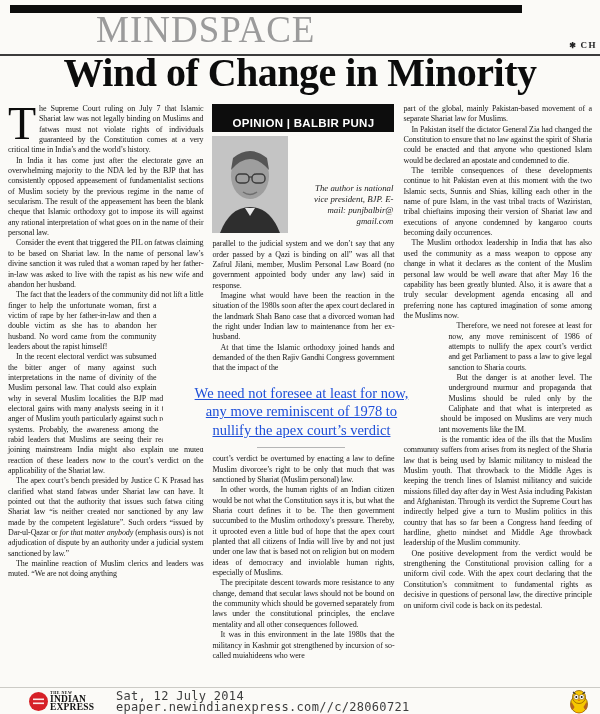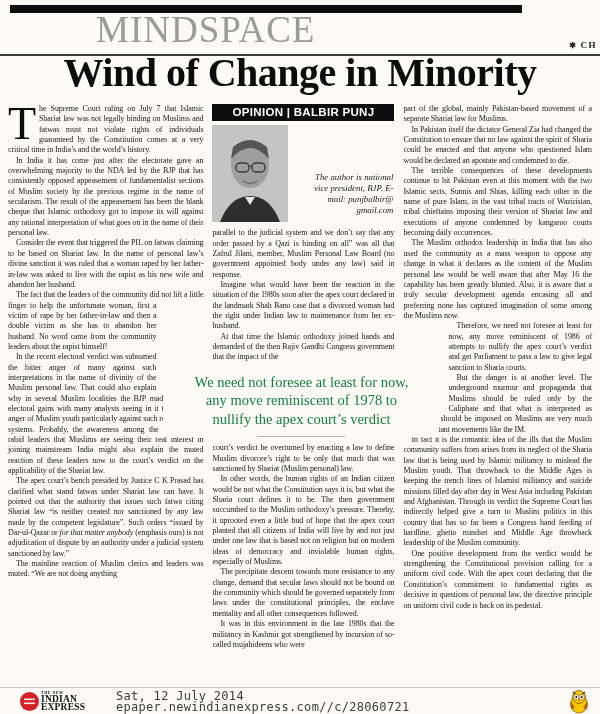--- a/index.html
+++ b/index.html
@@ -27,35 +27,35 @@
   .col2{width:182px;}
   .col3{width:190px;}
   .par{margin:0;text-indent:8px;}
   .par.first{text-indent:0;}
   .dropcap{float:left;font-size:46px;line-height:36px;padding:2px 3px 0 0;color:#0c0c0c;}
   .sp-r{float:right;width:47px;height:90px;}
   .sp-l{float:left;width:45px;height:88px;}
   
   .kicker{background:#0d0d0d;color:#fff;text-align:center;
     font-family:"Liberation Sans", sans-serif;font-weight:bold;font-size:11.5px;
-    letter-spacing:0.3px;padding:3px 0 4px;margin-bottom:4px;}
+    letter-spacing:0.3px;padding:14px 0 4px;margin-bottom:4px;}
   .opinion-media{display:flex;margin:0 0 6px;}
   .photo{width:76px;height:97px;display:block;flex:0 0 auto;}
   .byline{flex:1;align-self:flex-end;text-align:right;font-style:italic;
     font-size:8.8px;line-height:11px;color:#222;padding:0 1px 6px 4px;letter-spacing:0;margin-left:16px;}
   
   .pullquote{position:relative;z-index:2;background:#fbfaf7;width:276px;
     margin:6px 0 5px -49px;text-align:center;font-size:14.5px;line-height:18.5px;
-    color:#15803d;letter-spacing:0;padding-top:4px;}
+    color:#1d4ed8;letter-spacing:0;padding-top:4px;text-decoration:underline;}
   .pq-line{display:block;}
   .pq-rule{width:88px;border-top:1px solid #b5b5b5;margin:8px auto 6px;}
   
   .footer{position:absolute;left:0;right:0;bottom:0;height:26px;
     border-top:1px solid #cccbc6;background:#fbfaf7;}
-  .brand{position:absolute;left:20px;top:3px;display:flex;align-items:center;}
+  .brand{position:absolute;left:29px;top:3px;display:flex;align-items:center;}
   .brand-emblem{display:block;}
   .brand-text{margin-left:2px;color:#111;}
   .brand-top{font-size:4px;letter-spacing:0.5px;line-height:4px;font-weight:bold;}
   .brand-main{font-size:9.5px;line-height:8px;font-weight:bold;letter-spacing:0.2px;}
   .meta{position:absolute;left:116px;top:3px;
     font-family:"DejaVu Sans Mono", monospace;font-size:12px;line-height:10.5px;
     color:#3d3d3d;letter-spacing:0.3px;}
   .owl{position:absolute;right:9px;top:1px;display:block;}
 </style>
 </head>

